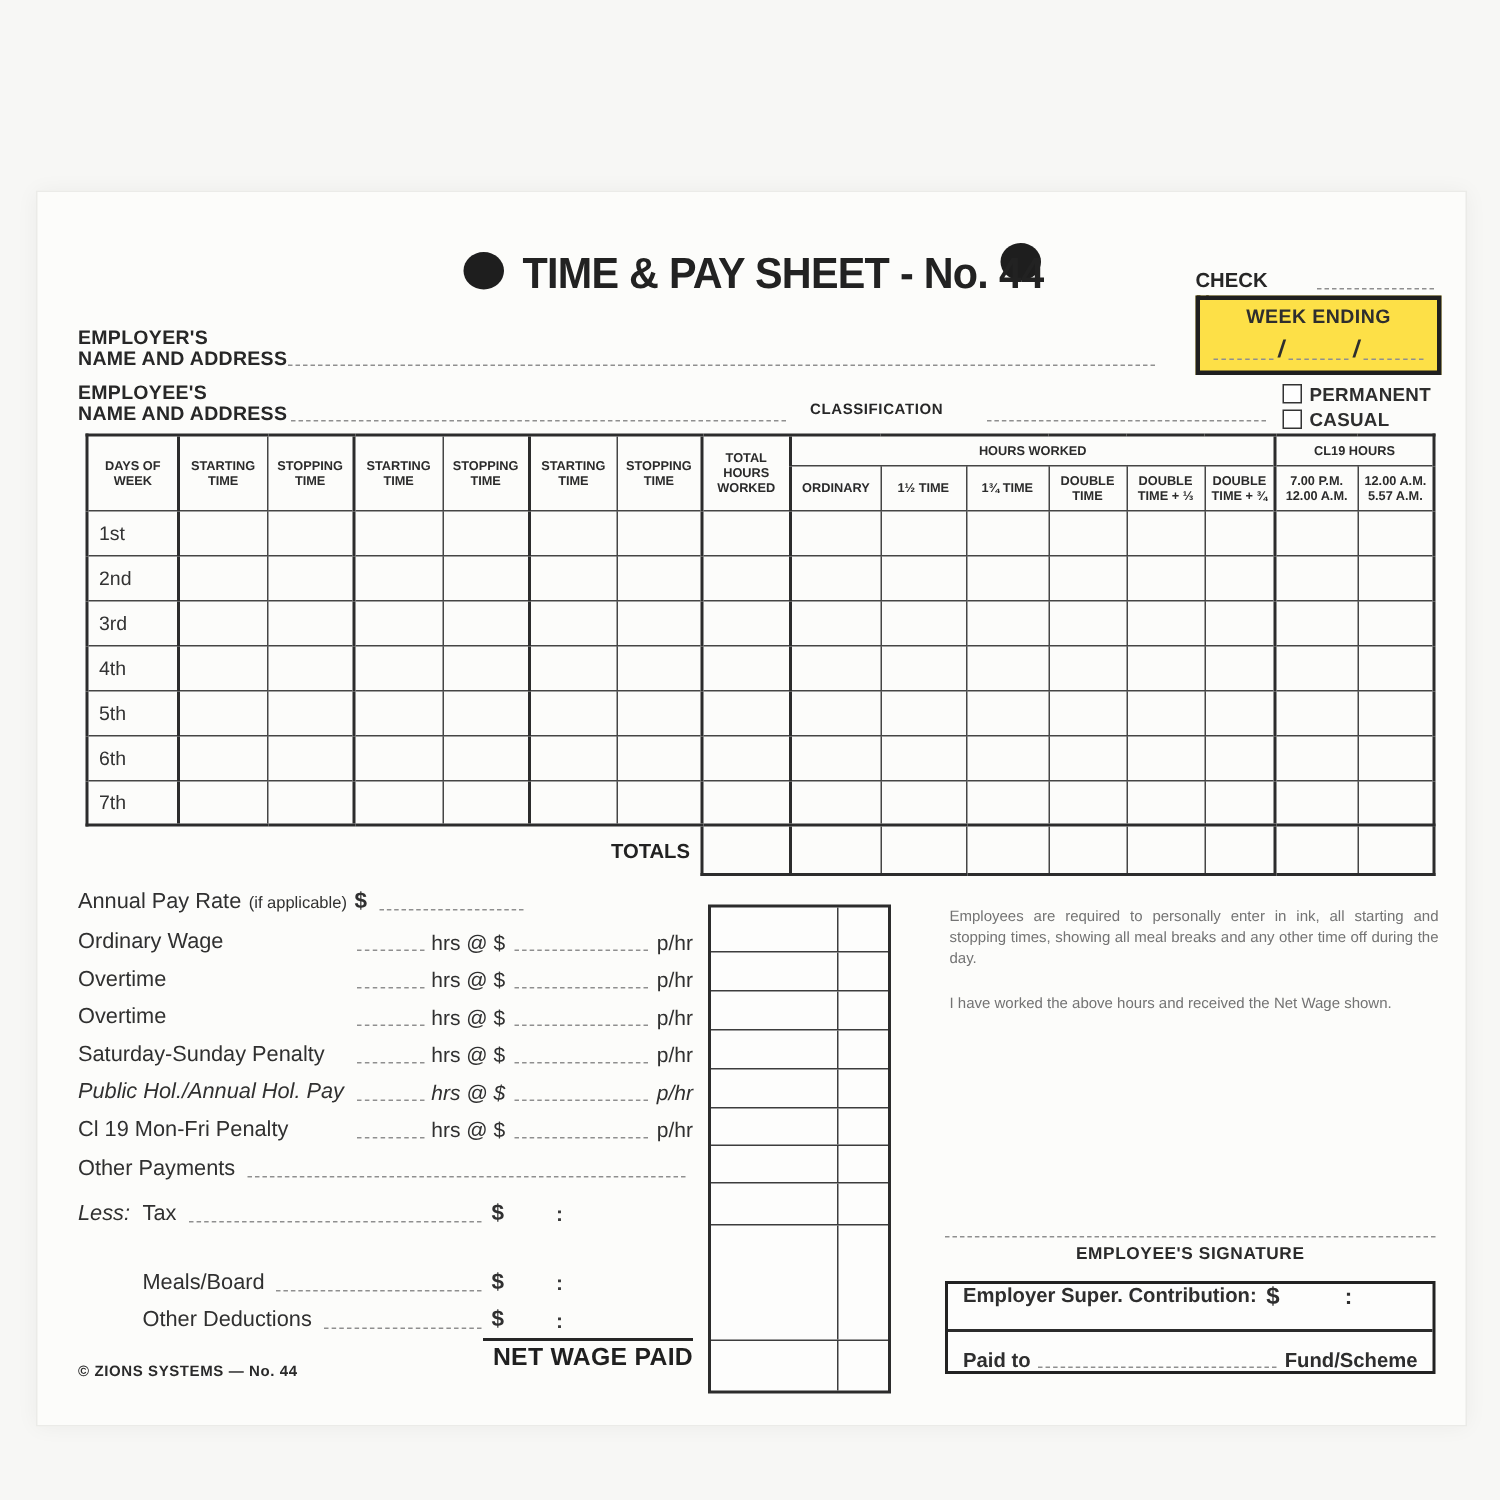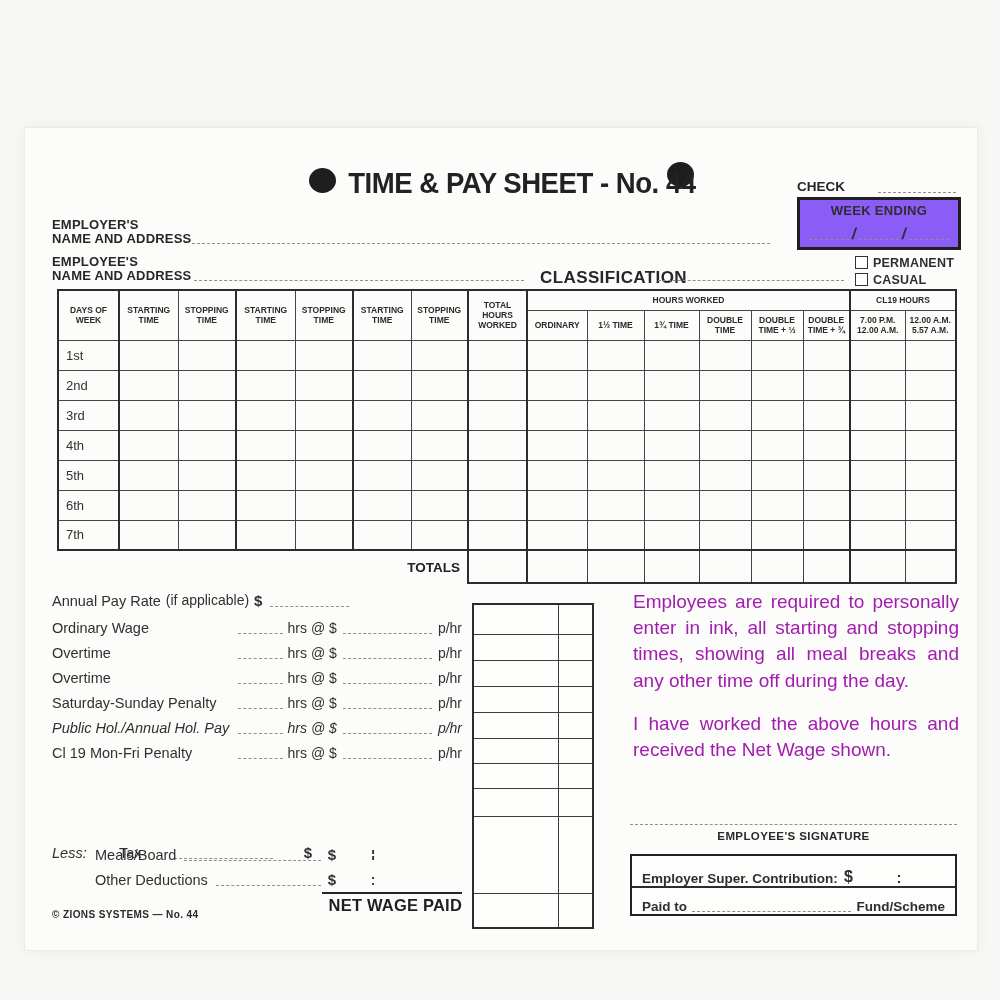--- a/index.html
+++ b/index.html
@@ -19,29 +19,29 @@
   .dot{position:absolute;width:27px;height:25px;border-radius:50%;background:#1e1e1e;}
   .title{
     position:absolute;left:340px;top:126px;width:330px;text-align:center;
     font-size:29px;font-weight:800;letter-spacing:-0.5px;transform:scaleX(.95);
     white-space:nowrap;color:#222;
   }
   .checkno{position:absolute;left:797px;top:138px;font-size:13.5px;font-weight:700;color:#262626;}
   .dotline{border-bottom:1.6px dashed #8f8f8f;height:1px;}
   .weekbox{
     position:absolute;left:797px;top:156px;width:158px;height:47px;
-    border:3px solid #1f1f1f;background:#8b5cf6;
+    border:3px solid #1f1f1f;background:#fde047;
   }
   .weekbox .wlabel{display:block;text-align:center;font-size:13px;font-weight:700;margin-top:3px;letter-spacing:.3px;}
   .weekrow{position:absolute;left:9px;right:9px;bottom:7px;display:flex;align-items:flex-end;}
   .weekrow .seg{flex:1;border-bottom:1.6px dashed #8f8f8f;height:1px;}
   .weekrow .slash{font-size:16px;font-weight:700;line-height:12px;padding:0 3px;transform:skewX(-8deg);}
   
   .nm{font-size:13px;font-weight:600;line-height:14px;letter-spacing:.2px;color:#272727;}
-  .classif{font-size:17px;font-weight:600;letter-spacing:.4px;color:#272727;}
+  .classif{font-size:10px;font-weight:600;letter-spacing:.4px;color:#272727;}
   .ckrow{display:flex;align-items:center;height:15px;margin-bottom:2px;}
   .ckbox{width:11px;height:11px;border:1.6px solid #333;background:#fefefe;margin-right:5px;}
   .cklab{font-size:12.5px;font-weight:700;letter-spacing:.2px;}
   
   table.ts{position:absolute;left:57px;top:248px;border-collapse:collapse;table-layout:fixed;width:898px;}
   .ts th,.ts td{border:1px solid #454545;padding:0;margin:0;overflow:hidden;}
   .ts th{font-size:8.5px;font-weight:700;text-align:center;vertical-align:middle;line-height:1.2;color:#2b2b2b;}
   .ts .bt{border-top:2.4px solid #2c2c2c;}
   .ts .bb{border-bottom:2.4px solid #2c2c2c;}
   .ts .bl{border-left:2.4px solid #2c2c2c;}
@@ -49,40 +49,40 @@
   .ts .ghost{border:none;background:transparent;text-align:right;font-size:13.5px;font-weight:800;padding-right:7px;color:#222;}
   .ts tr.h1{height:20px;} .ts tr.h2{height:30px;}
   .ts tbody tr{height:30px;padding-left:36px;} .ts tfoot tr{height:33px;}
   .ts td.day{font-size:13px;text-align:left;padding-left:7px;font-weight:400;color:#333;}
   
   .payrow{position:absolute;left:52px;display:flex;align-items:flex-end;font-size:14.5px;color:#303030;height:18px;white-space:nowrap;}
   .payrow .lab{flex:0 0 auto;}
   .payrow .fill{flex:1;border-bottom:1.6px dashed #8f8f8f;height:1px;margin:0 5px 2px 8px;min-width:12px;}
   .payrow .fill2{flex:2;border-bottom:1.6px dashed #8f8f8f;height:1px;margin:0 6px 2px 6px;}
   .payrow .unit{flex:0 0 auto;font-size:14px;}
-  .small{font-size:14px;font-weight:400;margin:0 3px 1px 5px;}
+  .small{font-size:11px;font-weight:400;margin:0 3px 1px 5px;}
   .bigright{position:absolute;text-align:right;font-weight:800;font-size:16.5px;color:#1f1f1f;letter-spacing:.2px;}
   .lessword{flex:0 0 43px;font-style:italic;font-size:14.5px;}
   .dol{flex:0 0 auto;font-weight:700;font-size:15px;margin-left:2px;}
   .cent{flex:0 0 74px;text-align:center;font-weight:700;font-size:14px;color:#3a3a3a;}
   .sumline{position:absolute;left:322px;top:851px;width:140px;border-top:2.2px solid #262626;height:0;}
   .copyright{position:absolute;left:52px;top:868px;font-size:10px;font-weight:700;letter-spacing:.4px;color:#2a2a2a;}
   
   .agrid{position:absolute;left:472px;top:562px;width:118px;border:2.4px solid #2c2c2c;background:#fdfdfc;}
   .agrid .arow{position:relative;border-top:1.5px solid #3d3d3d;}
   .agrid .arow:first-child{border-top:none;}
   .agrid .cents{position:absolute;top:0;right:0;bottom:0;width:33px;border-left:1.5px solid #3d3d3d;}
   
-  .notice{position:absolute;left:633px;top:548px;width:326px;font-size:19px;line-height:1.38;text-align:justify;color:#a21caf;}
+  .notice{position:absolute;left:633px;top:564px;width:326px;font-size:10px;line-height:1.38;text-align:justify;color:#737373;}
   .notice p{margin:0;} .notice p + p{margin-top:17px;}
   
   .sigline{position:absolute;left:630px;top:782px;width:327px;border-bottom:1.6px dashed #8f8f8f;height:1px;}
   .siglabel{position:absolute;left:630px;top:789px;width:327px;text-align:center;font-size:11.5px;font-weight:700;letter-spacing:.4px;color:#2a2a2a;}
   .supbox{position:absolute;left:630px;top:813px;width:327px;height:62px;border:2.6px solid #222;background:#fdfdfc;box-sizing:border-box;}
-  .suprow1{display:flex;align-items:flex-end;height:30px;padding:0 10px;border-bottom:2px solid #2c2c2c;font-size:13.5px;font-weight:600;}
+  .suprow1{display:flex;align-items:flex-start;height:30px;padding:0 10px;border-bottom:2px solid #2c2c2c;font-size:13.5px;font-weight:600;}
   .suprow1 .sd{margin-left:auto;font-weight:800;font-size:16px;}
   .suprow1 .sc{width:92px;text-align:center;font-weight:800;font-size:15px;}
   .suprow2{display:flex;align-items:flex-end;height:26px;padding:0 10px 5px 10px;font-size:13.5px;font-weight:600;}
   .suprow2 .pfill{flex:1;border-bottom:1.6px dashed #8f8f8f;height:1px;margin:0 5px 2px 5px;}
 </style>
 </head>
 <body>
 
 <div class="canvas">
   <div class="sheet"></div>
@@ -367,23 +367,27 @@
     <span class="unit">p/hr</span>
   </div>
   <div class="payrow" style="top:702px;width:410px;">
     <span class="lab" style="min-width:178px">Cl 19 Mon-Fri Penalty</span>
     <span class="fill"></span>
     <span class="unit">hrs @ $</span>
     <span class="fill2"></span>
     <span class="unit">p/hr</span>
   </div>
 
-
-
-  <div class="payrow" style="top:802px;width:358px;gap:24px;">
+  <div class="payrow" style="top:728px;width:410px;">
+    <span class="lab">Other Payments</span>
+    <span class="fill"></span>
+  </div>
+
+
+  <div class="payrow" style="top:758px;width:358px;">
     <span class="lessword">Less:</span>
     <span class="lab">Tax</span>
     <span class="fill"></span>
     <span class="dol">$</span>
     <span class="cent">:</span>
   </div>
   <div class="payrow" style="top:804px;width:358px;">
     <span class="lessword"></span>
     <span class="lab">Meals/Board</span>
     <span class="fill"></span>

